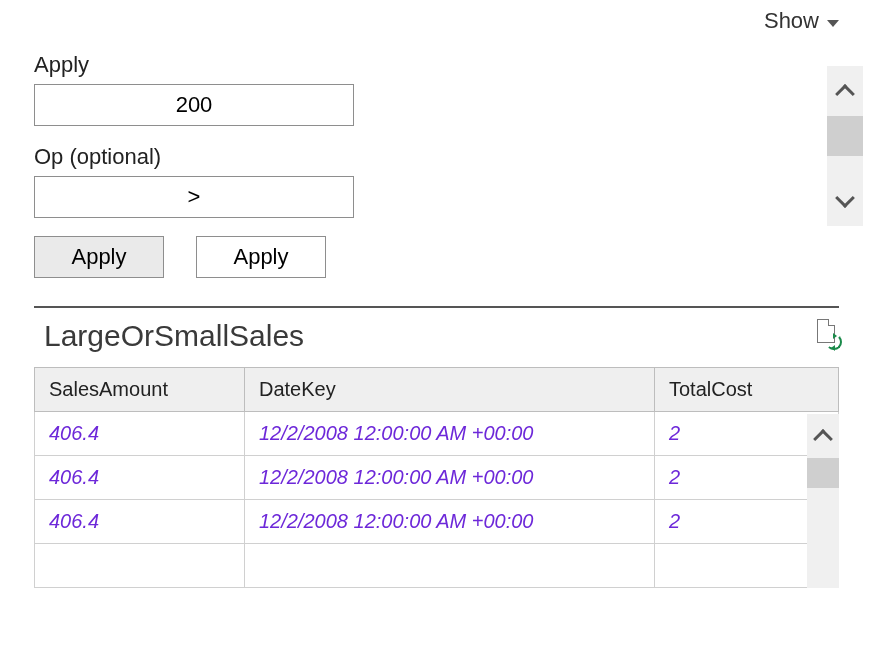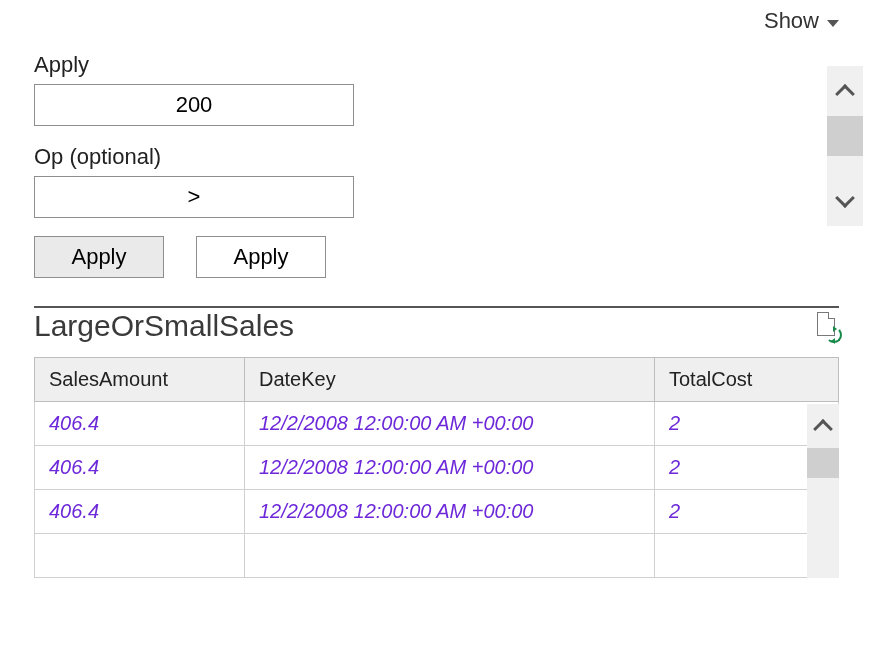--- a/index.html
+++ b/index.html
@@ -75,23 +75,23 @@
   }
 
   .divider {
     margin: 28px 34px 0 34px;
     border: none;
     border-top: 2px solid #555;
   }
 
   .result-header {
     display: flex;
-    align-items: center;
     justify-content: space-between;
-    padding: 1px 34px 6px 34px;
+    padding: 11px 34px 6px 34px;
+    margin-left: 10px;
   }
   .result-title {
     font-size: 30px;
     color: #3a3a3a;
     font-weight: 400;
   }
   .refresh-icon {
     width: 24px; height: 28px;
     position: relative;
     cursor: pointer;

